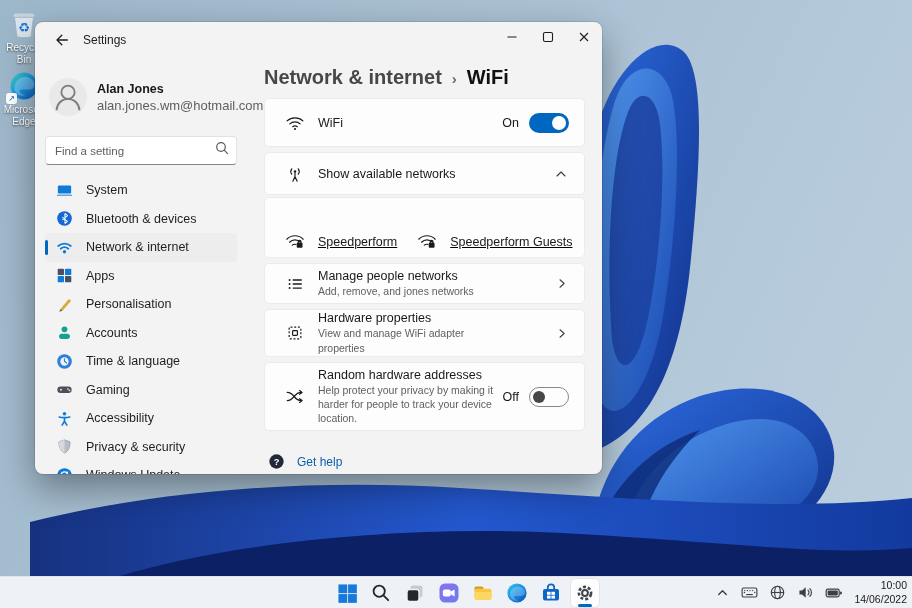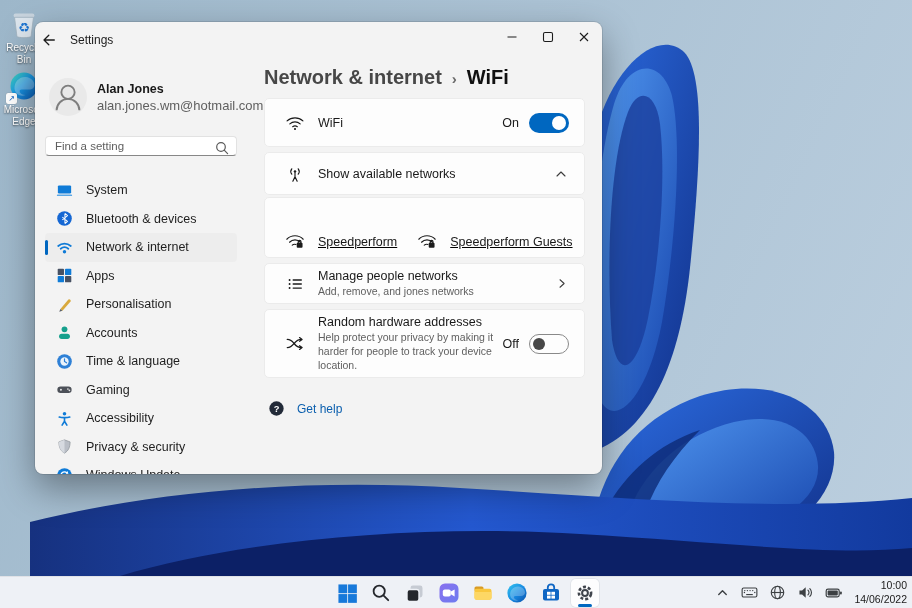--- a/index.html
+++ b/index.html
@@ -20,39 +20,39 @@
   .desk-edge { left:1px; top:70px; }
   .edge-badge { position:relative; }
   .shortcut-arrow { position:absolute; left:-2px; bottom:-2px; width:11px; height:11px; background:#fff;
                     border-radius:2px; display:flex; align-items:center; justify-content:center;
                     font-size:8px; color:#1565c0; box-shadow:0 0 1px rgba(0,0,0,.4); }
 
   
   .win { position:absolute; left:35px; top:22px; width:567px; height:452px; background:#f3f3f3;
          border-radius:8px; overflow:hidden;
          box-shadow:0 14px 36px rgba(0,0,0,.38), 0 0 0 1px rgba(0,0,0,.10); }
-  .titlebar { height:36px; display:flex; align-items:center; }
+  .titlebar { height:36px; display:flex; align-items:center; padding-left:13px; }
   .back-btn { background:none; border:none; width:26px; height:26px; display:flex; align-items:center;
               justify-content:center; cursor:pointer; border-radius:4px; }
   .win-title { font-size:12px; color:#1c1c1c; margin-left:9px; }
   .controls { margin-left:auto; display:flex; align-self:flex-start; }
   .ctrl { width:36px; height:30px; background:none; border:none; display:flex; align-items:center;
           justify-content:center; cursor:pointer; }
   .ctrl:last-child { border-top-right-radius:8px; }
 
   .win-body { display:flex; height:416px; }
 
   
   .sidebar { width:212px; padding:0 10px; flex:0 0 auto; }
   .user { margin-top:20px; display:flex; align-items:center; gap:10px; padding-left:4px; cursor:pointer; }
   .avatar { width:38px; height:38px; border-radius:50%; background:#e9e9e9; overflow:hidden; flex:0 0 auto; }
   .uname { font-size:12.5px; font-weight:700; color:#191919; }
   .uemail { font-size:13px; color:#5f5f5f; margin-top:2px; }
   .searchbox { margin-top:20px; position:relative; height:24px; }
-  .searchbox input { width:100%; height:20px; border:1px solid #e2e2e2; border-bottom:1px solid #878787;
+  .searchbox input { width:100%; height:29px; border:1px solid #e2e2e2; border-bottom:1px solid #878787;
                      border-radius:4px; background:#fff; padding:0 26px 0 9px; font-size:11.5px;
                      font-family:inherit; color:#1b1b1b; outline:none; }
   .searchbox input::placeholder { color:#5f5f5f; }
   .mag { position:absolute; right:7px; top:4px; }
   .nav { margin-top:16px; }
   .nav-item { height:28.5px; display:flex; align-items:center; gap:13px; padding-left:11px;
               border-radius:4px; font-size:12.5px; color:#1e1e1e; position:relative; cursor:pointer; }
   .nav-item.sel { background:#ededed; }
   .pill { display:none; }
   .sel .pill { display:block; position:absolute; left:0; top:7px; width:3px; height:14.5px;
@@ -427,20 +427,39 @@
             </span>
             <span class="right">
               <span>
                 <svg width="15" height="15" viewBox="0 0 20 20" fill="none" stroke="#3c3c3c" stroke-width="1.4" stroke-linecap="round" stroke-linejoin="round">
                     <path d="M8 5 L13.5 10 L8 15"></path>
                   </svg>
               </span>
             </span>
           </div>
 
+          <div class="card card-hw">
+            <span class="c-icon">
+              <svg width="18" height="18" viewBox="0 0 20 20" fill="none" stroke="#1b1b1b" stroke-width="1.3">
+                <rect x="3.5" y="3.5" width="13" height="13" rx="1.5" stroke-dasharray="2.2 1.9"></rect>
+                <rect x="7.3" y="7.3" width="5.4" height="5.4" rx="1"></rect>
+              </svg>
+            </span>
+            <span class="c-text">
+              <div class="c-title">Hardware properties</div>
+              <div class="c-sub">View and manage WiFi adapter properties</div>
+            </span>
+            <span class="right">
+              <span>
+                <svg width="15" height="15" viewBox="0 0 20 20" fill="none" stroke="#3c3c3c" stroke-width="1.4" stroke-linecap="round" stroke-linejoin="round">
+                    <path d="M8 5 L13.5 10 L8 15"></path>
+                  </svg>
+              </span>
+            </span>
+          </div>
 
           <div class="card card-random">
             <span class="c-icon">
               <svg width="20" height="17" viewBox="0 0 22 18" fill="none" stroke="#1b1b1b" stroke-width="1.4" stroke-linecap="round" stroke-linejoin="round">
                 <path d="M2.5 4.5 C6.5 4.5 8 6.5 10 9 C12 11.5 14 13.5 18 13.5"></path>
                 <path d="M2.5 13.5 C6.5 13.5 8 11.5 10 9 C12 6.5 14 4.5 18 4.5"></path>
                 <path d="M16 2.5 L18.8 4.5 L16 6.5"></path>
                   <path d="M16 11.5 L18.8 13.5 L16 15.5"></path>
               </svg>
             </span>

